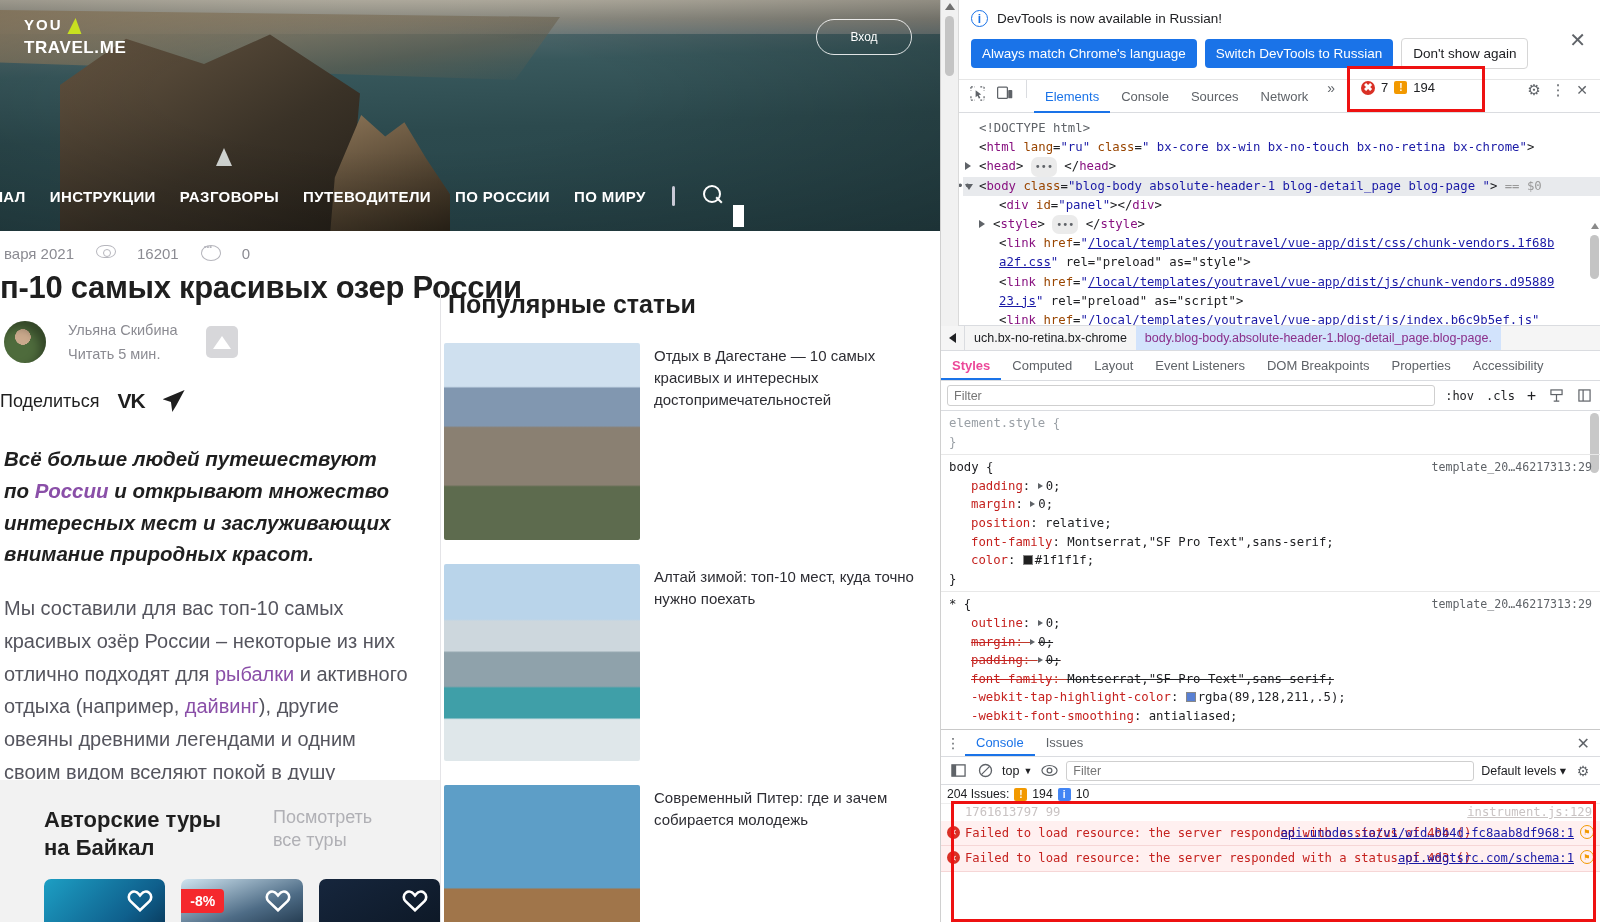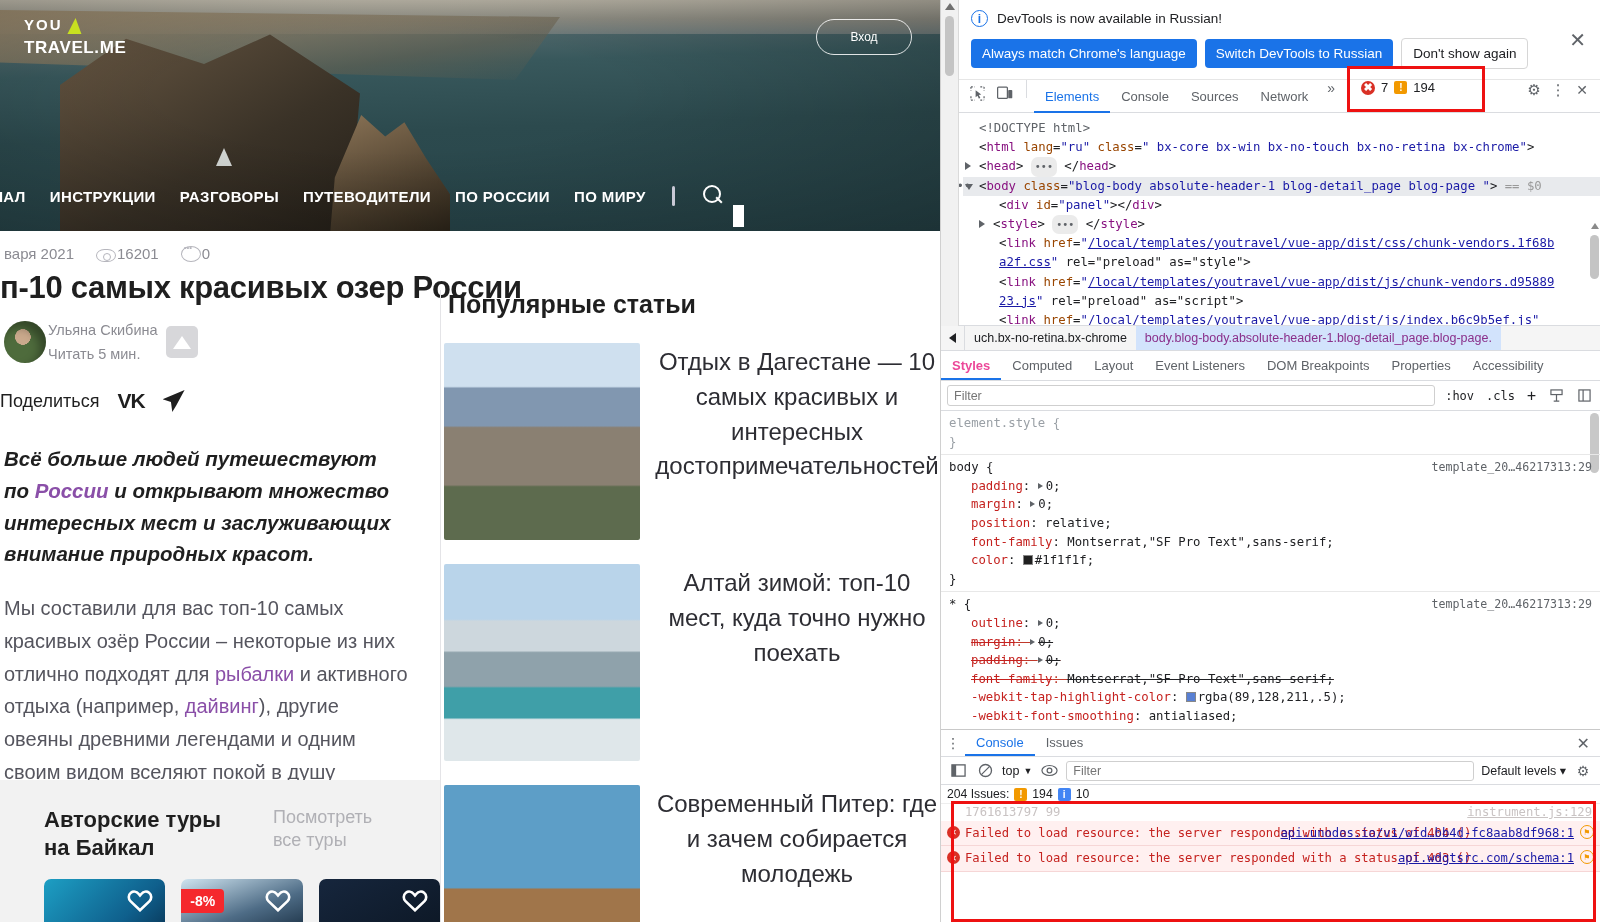--- a/index.html
+++ b/index.html
@@ -56,30 +56,30 @@
   .search-ic { width:24px; height:24px; position:relative; display:inline-block; cursor:pointer; }
   .search-ic::before { content:""; position:absolute; left:2px; top:1px; width:14px; height:14px;
                        border:2px solid #fff; border-radius:50%; }
   .search-ic::after { content:""; position:absolute; left:14px; top:15px; width:8px; height:2px;
                       background:#fff; transform:rotate(45deg); }
   .caret-block { position:absolute; left:733px; bottom:4px; width:11px; height:22px;
                  background:#fff; z-index:7; }
 
   
   .meta { display:flex; align-items:center; gap:22px; padding:14px 0 0 0; margin-left:-18px; color:#8b8b92; font-size:15px; }
-  .meta .it { display:flex; align-items:flex-end; gap:1px; }
+  .meta .it { display:flex; align-items:flex-start; gap:21px; }
   .eye { width:20px; height:13px; border:1.6px solid #b6b6bd; border-radius:50% 50% 50% 50% / 60% 60% 60% 60%; position:relative; }
   .eye::after { content:""; position:absolute; left:6px; top:2.5px; width:6px; height:6px; border:1.6px solid #b6b6bd; border-radius:50%; }
   .bub { width:20px; height:16px; border:1.6px solid #b6b6bd; border-radius:50%; position:relative; }
   .bub::after { content:"•••"; position:absolute; left:2px; top:-4px; font-size:8px; color:#b6b6bd; letter-spacing:0px;}
 
   h1.title { font-size:31px; line-height:1.12; font-weight:700; color:#1f1f1f;
              margin:9px 0 0 -22px; letter-spacing:-.3px; white-space:nowrap; }
 
-  .byline { display:flex; align-items:center; gap:2px; margin:12px 0 0 -18px; }
+  .byline { display:flex; align-items:center; gap:22px; margin:12px 0 0 -18px; }
   .avatar { width:42px; height:42px; border-radius:50%; flex:none;
             background: radial-gradient(circle at 45% 38%, #caa98c 0 22%, #4e6b3c 23% 100%);
             box-shadow: inset -6px 6px 10px rgba(0,0,0,.35); }
   .byline .txt { color:#8b8b92; font-size:14.5px; line-height:1.7; }
   .updown { width:32px; height:32px; border-radius:5px; background:#d7d7da;
             display:flex; align-items:center; justify-content:center; margin-left:6px; cursor:pointer; }
   .updown i { width:0;height:0;border-left:9px solid transparent;border-right:9px solid transparent;border-bottom:13px solid #fff; display:block; }
 
   .share { display:flex; align-items:center; gap:18px; margin:22px 0 0 -22px; color:#1f1f1f; font-size:18px; }
   .vk { font-weight:700; font-size:21px; letter-spacing:-1px; }
@@ -110,21 +110,21 @@
 
   
   .popular { position:absolute; left:440px; top:290px; width:500px; bottom:0; padding-left:3px;
              border-left:1px solid #e4e4e7; }
   .popular h2 { font-size:25px; font-weight:700; color:#1f1f1f; padding:0 0 0 4px; }
   .pitem { display:flex; gap:14px; margin-top:24px; }
   .pthumb { width:196px; height:197px; flex:none; border-radius:2px; }
   .pthumb.t1 { background:linear-gradient(180deg,#cfe0ef 0 22%, #8197b0 23% 42%, #8a8072 43% 72%, #5d6b4e 73% 100%); }
   .pthumb.t2 { background:linear-gradient(180deg,#b9d4ea 0 28%, #cdd7dd 29% 44%, #8fa2ab 45% 62%, #3f9fa8 63% 78%, #dfe7ea 79% 100%); }
   .pthumb.t3 { background:linear-gradient(180deg,#5d9ec7 0 52%, #a0754a 53% 75%, #7a5233 76% 100%); }
-  .ptitle { font-size:24px; line-height:1.45; color:#2d2d33; padding-top:2px; cursor:pointer;text-align:center; }
+  .ptitle { font-size:15px; line-height:1.45; color:#2d2d33; padding-top:2px; cursor:pointer; }
 
   
   .devtools { width:660px; height:922px; background:#fff; position:relative;
               font-family:"Liberation Sans", sans-serif; font-size:12px; color:#202124;
               border-left:1px solid #d0d0d0; display:flex; flex-direction:column; }
 
   .dt-scroll-strip { position:absolute; left:0; top:0; width:18px; height:326px; background:#f1f1f1; border-right:1px solid #dadada; z-index:2; }
   .dt-scroll-strip .arrow { margin:3px auto 0; width:0;height:0;border-left:5px solid transparent;border-right:5px solid transparent;border-bottom:7px solid #707070; }
   .dt-scroll-strip .thumb { margin:6px auto 0; width:9px; height:60px; background:#c4c4c4; border-radius:5px; }
 

